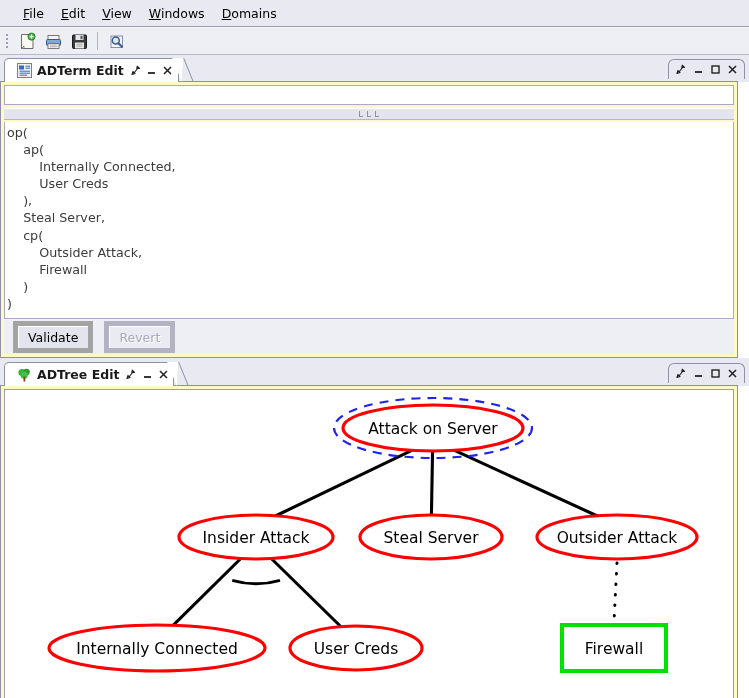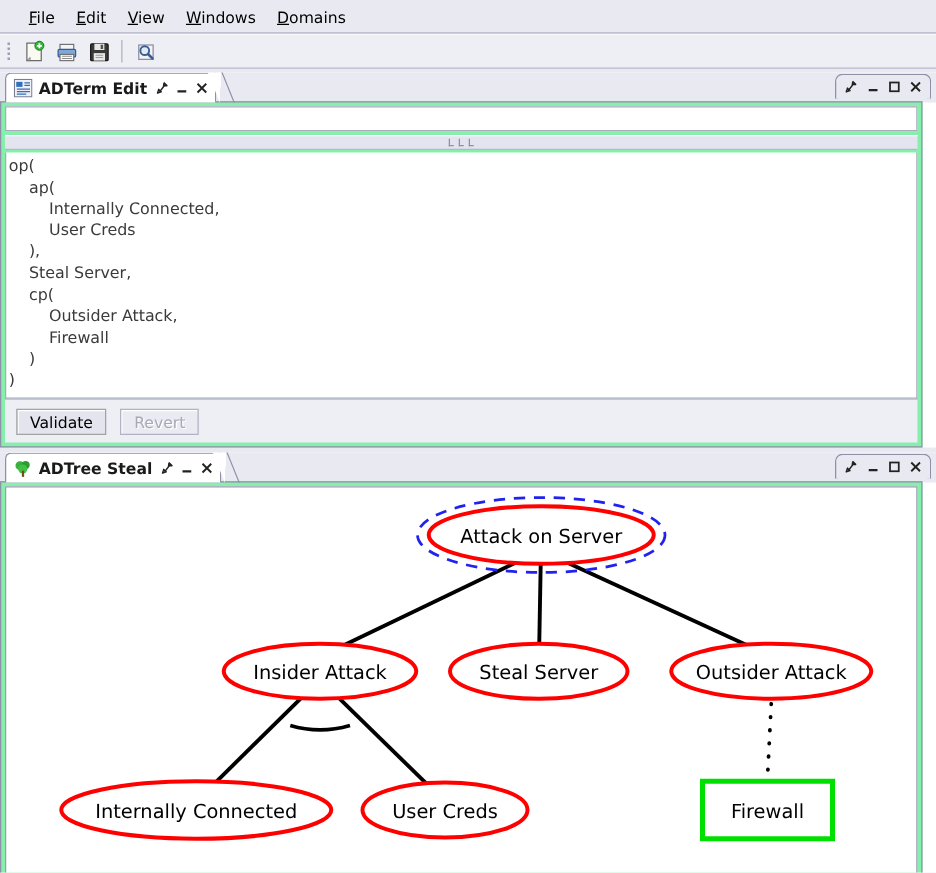--- a/index.html
+++ b/index.html
@@ -77,21 +77,21 @@
     position: relative;
     height: 24px;
     background: #e9e9f2;
   }
   .tab {
     position: absolute;
     left: 4px; top: 0;
     height: 24px;
     display: flex;
     align-items: center;
-    padding: 0 4px 0 6px;
+    padding: 0 4px 0 12px;
     background: #ffffff;
     border: 1px solid #8f8fa8;
     border-bottom: none;
     border-radius: 5px 0 0 0;
     box-sizing: border-box;
     z-index: 3;
   }
   .tab::after {
     content: "";
     position: absolute;
@@ -127,21 +127,21 @@
     border-bottom: none;
     border-radius: 6px 6px 0 0;
     background: #e9e9f2;
     box-sizing: border-box;
     z-index: 2;
   }
   .panel-body {
     position: absolute;
     left: 0; right: 11px;
     border: 1px solid #8f8fa8;
-    background: #86efac;
+    background: #fef9c3;
     box-sizing: border-box;
     overflow: hidden;
   }
 
   
   .term-top {
     position: absolute;
     left: 3px; right: 3px; top: 3px;
     height: 20px;
     background: #ffffff;
@@ -191,27 +191,27 @@
     height: 34px;
     background: #eeeef5;
     display: flex;
     align-items: center;
     padding-left: 9px;
     gap: 11px;
     box-sizing: border-box;
   }
   .btn {
     min-width: 60px;
-    height: 21px;
+    height: 32px;
     padding: 0 10px;
     font-size: 12.5px;
     font-family: "DejaVu Sans", "Liberation Sans", sans-serif;
     color: #000000;
     background: #e4e4ee;
-    border: 1px solid #a3a3a3;
+    border: 5px solid #a3a3a3;
     box-shadow: inset 1px 1px 0 #ffffff;
     box-sizing: border-box;
     cursor: default;
   }
   .btn.disabled {
     color: #a8a8b8;
     text-shadow: 1px 1px 0 #ffffff;
     border-color: #b2b2c2;
     background: #eaeaf2;
   }
@@ -384,21 +384,21 @@
   <div class="panel" style="top:362px; left:0; width:749px; height:336px;">
 
     <div class="panel-tabrow">
       <div class="tab">
         <svg width="15" height="15" viewBox="0 0 15 15">
           <circle cx="5" cy="5.5" r="3.6" fill="#36b23a"></circle>
           <circle cx="9.5" cy="5" r="3.3" fill="#2c9c31"></circle>
           <circle cx="7.2" cy="8.2" r="3.6" fill="#3fc245"></circle>
           <rect x="6.5" y="9.5" width="1.8" height="5" fill="#7a4a1e"></rect>
         </svg>
-        <span class="tab-title">ADTree Steal</span>
+        <span class="tab-title">ADTree Edit</span>
         <span class="tab-btns">
           <span class="wbtn">
             <svg width="10" height="11" viewBox="0 0 10 11">
                 <path d="M6 1 L8.5 3.5 L6.5 3.5 L3 8 L2 6.5 L1 9.5 L4 8.5 L2.8 7.6" fill="none" stroke="#222" stroke-width="1.2" stroke-linejoin="round"></path>
                 <path d="M5.6 1.2 L8.3 3.6 L5.2 4.2 Z" fill="#222"></path>
               </svg>
           </span>
           <span class="wbtn">
             <svg width="11" height="11" viewBox="0 0 11 11">
                 <path d="M2 8 h7" stroke="#222" stroke-width="1.8"></path>

